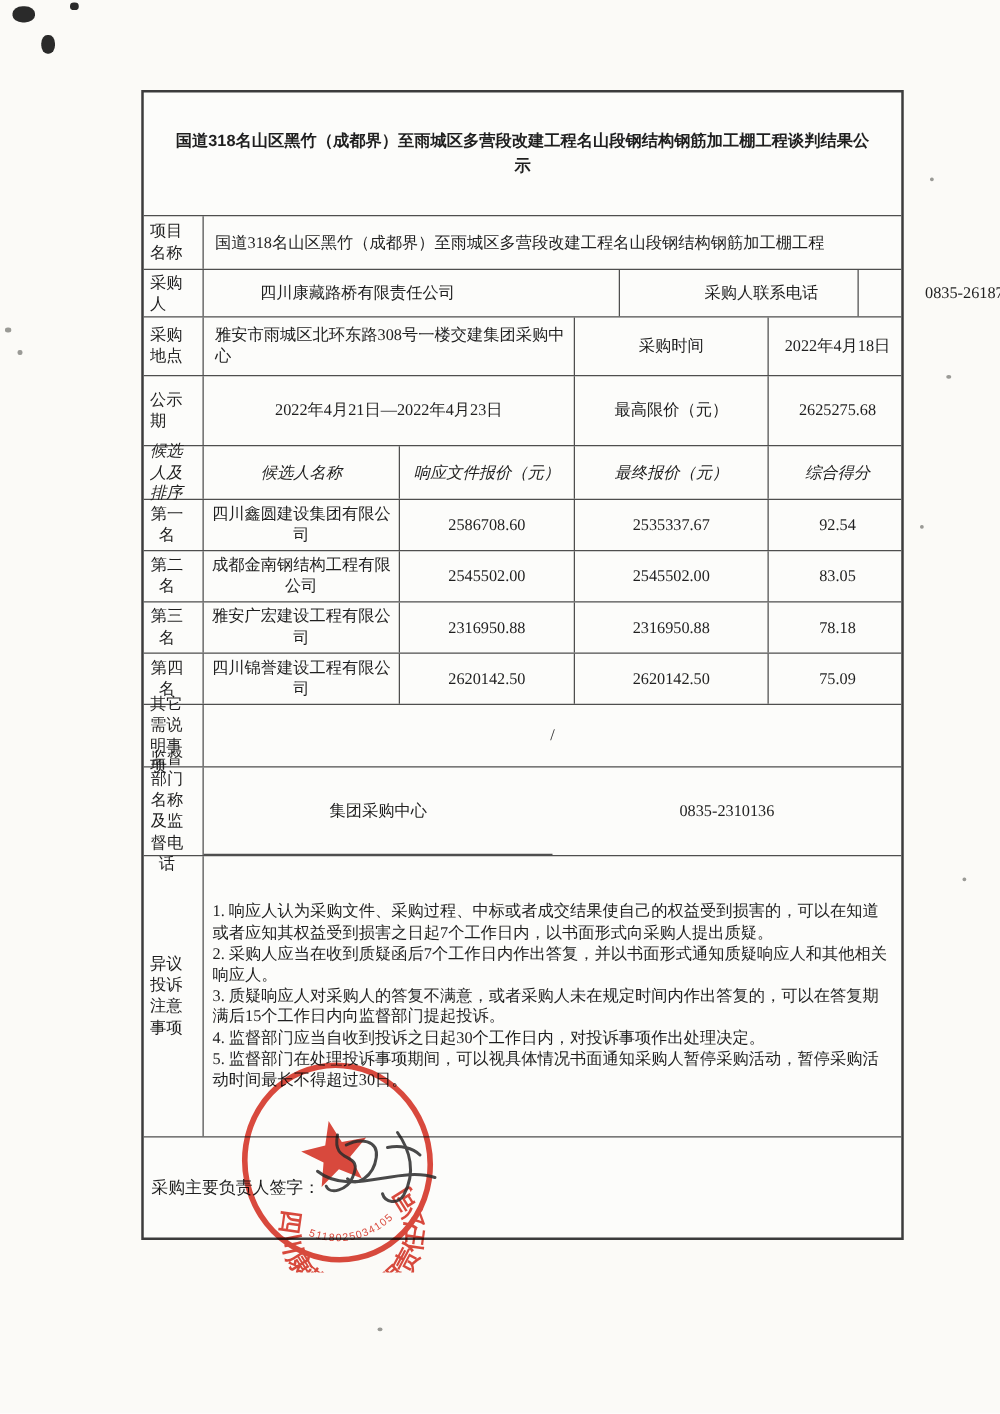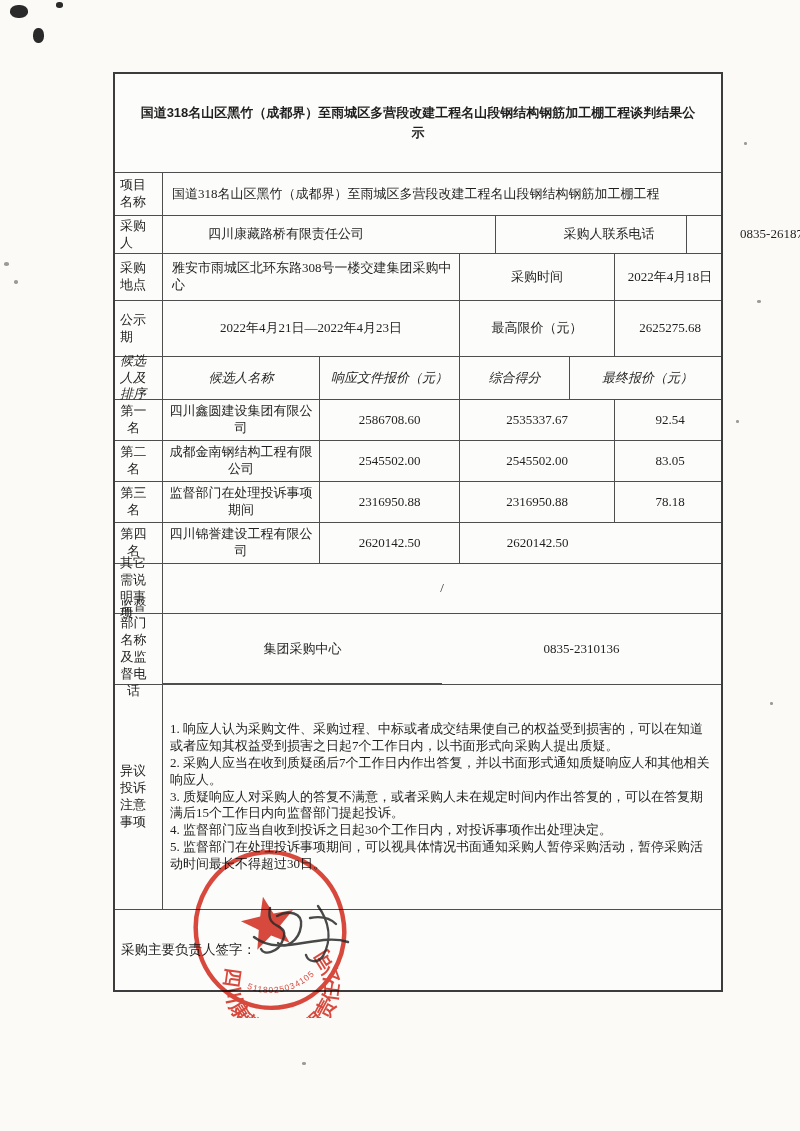--- a/index.html
+++ b/index.html
@@ -116,50 +116,51 @@
       <div class="td label-cell">公示期</div>
       <div class="td w-val">2022年4月21日—2022年4月23日</div>
       <div class="td w-lab2">最高限价（元）</div>
       <div class="td w-val2">2625275.68</div>
     </div>
 
     <div class="tr r-header">
       <div class="td label-cell">候选人及排序</div>
       <div class="td w-name">候选人名称</div>
       <div class="td w-resp">响应文件报价（元）</div>
+      <div class="td w-final">最终报价（元）</div>
       <div class="td w-score">综合得分</div>
-      <div class="td w-final">最终报价（元）</div>
     </div>
 
     <div class="tr r-cand">
       <div class="td label-cell label-center">第一名</div>
       <div class="td w-name">四川鑫圆建设集团有限公司</div>
       <div class="td w-resp">2586708.60</div>
       <div class="td w-final">2535337.67</div>
       <div class="td w-score">92.54</div>
     </div>
     <div class="tr r-cand">
       <div class="td label-cell label-center">第二名</div>
       <div class="td w-name">成都金南钢结构工程有限公司</div>
       <div class="td w-resp">2545502.00</div>
       <div class="td w-final">2545502.00</div>
       <div class="td w-score">83.05</div>
     </div>
     <div class="tr r-cand">
       <div class="td label-cell label-center">第三名</div>
-      <div class="td w-name">监督部门在处理投诉事项期间</div>
+      <div class="td w-name">雅安广宏建设工程有限公司</div>
       <div class="td w-resp">2316950.88</div>
       <div class="td w-final">2316950.88</div>
       <div class="td w-score">78.18</div>
     </div>
     <div class="tr r-cand">
       <div class="td label-cell label-center">第四名</div>
       <div class="td w-name">四川锦誉建设工程有限公司</div>
       <div class="td w-resp">2620142.50</div>
       <div class="td w-final">2620142.50</div>
+      <div class="td w-score">75.09</div>
     </div>
 
     <div class="tr r-other">
       <div class="td label-cell">其它需说明事项</div>
       <div class="td fill">/</div>
     </div>
 
     <div class="tr r-superv">
       <div class="td label-cell label-center">监督部门名称及监督电话</div>
       <div class="superv-right">

